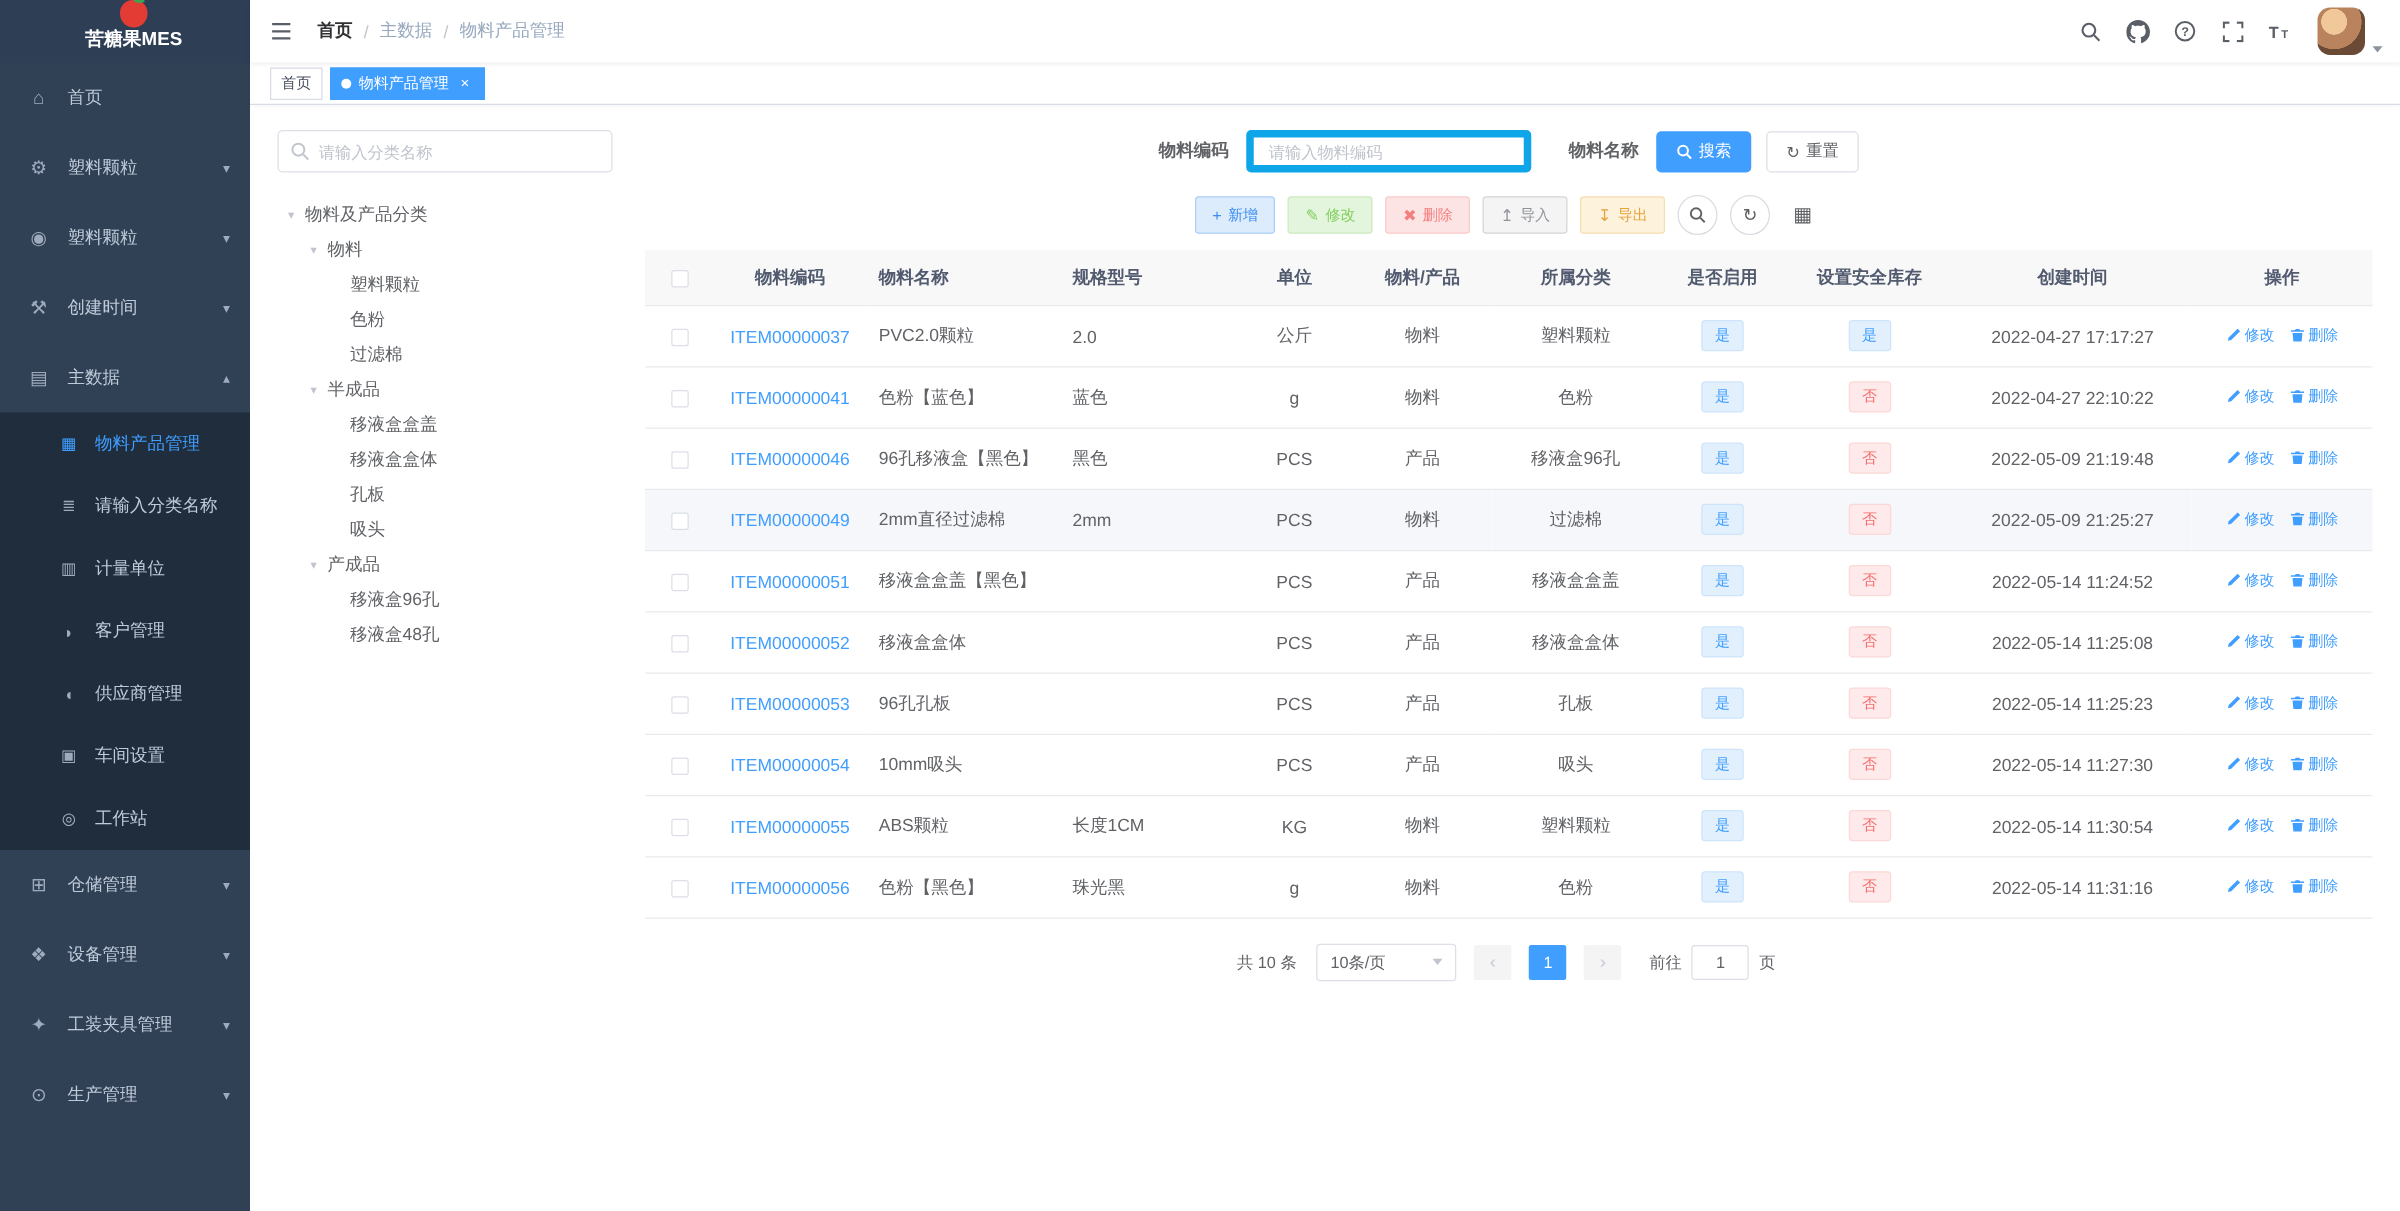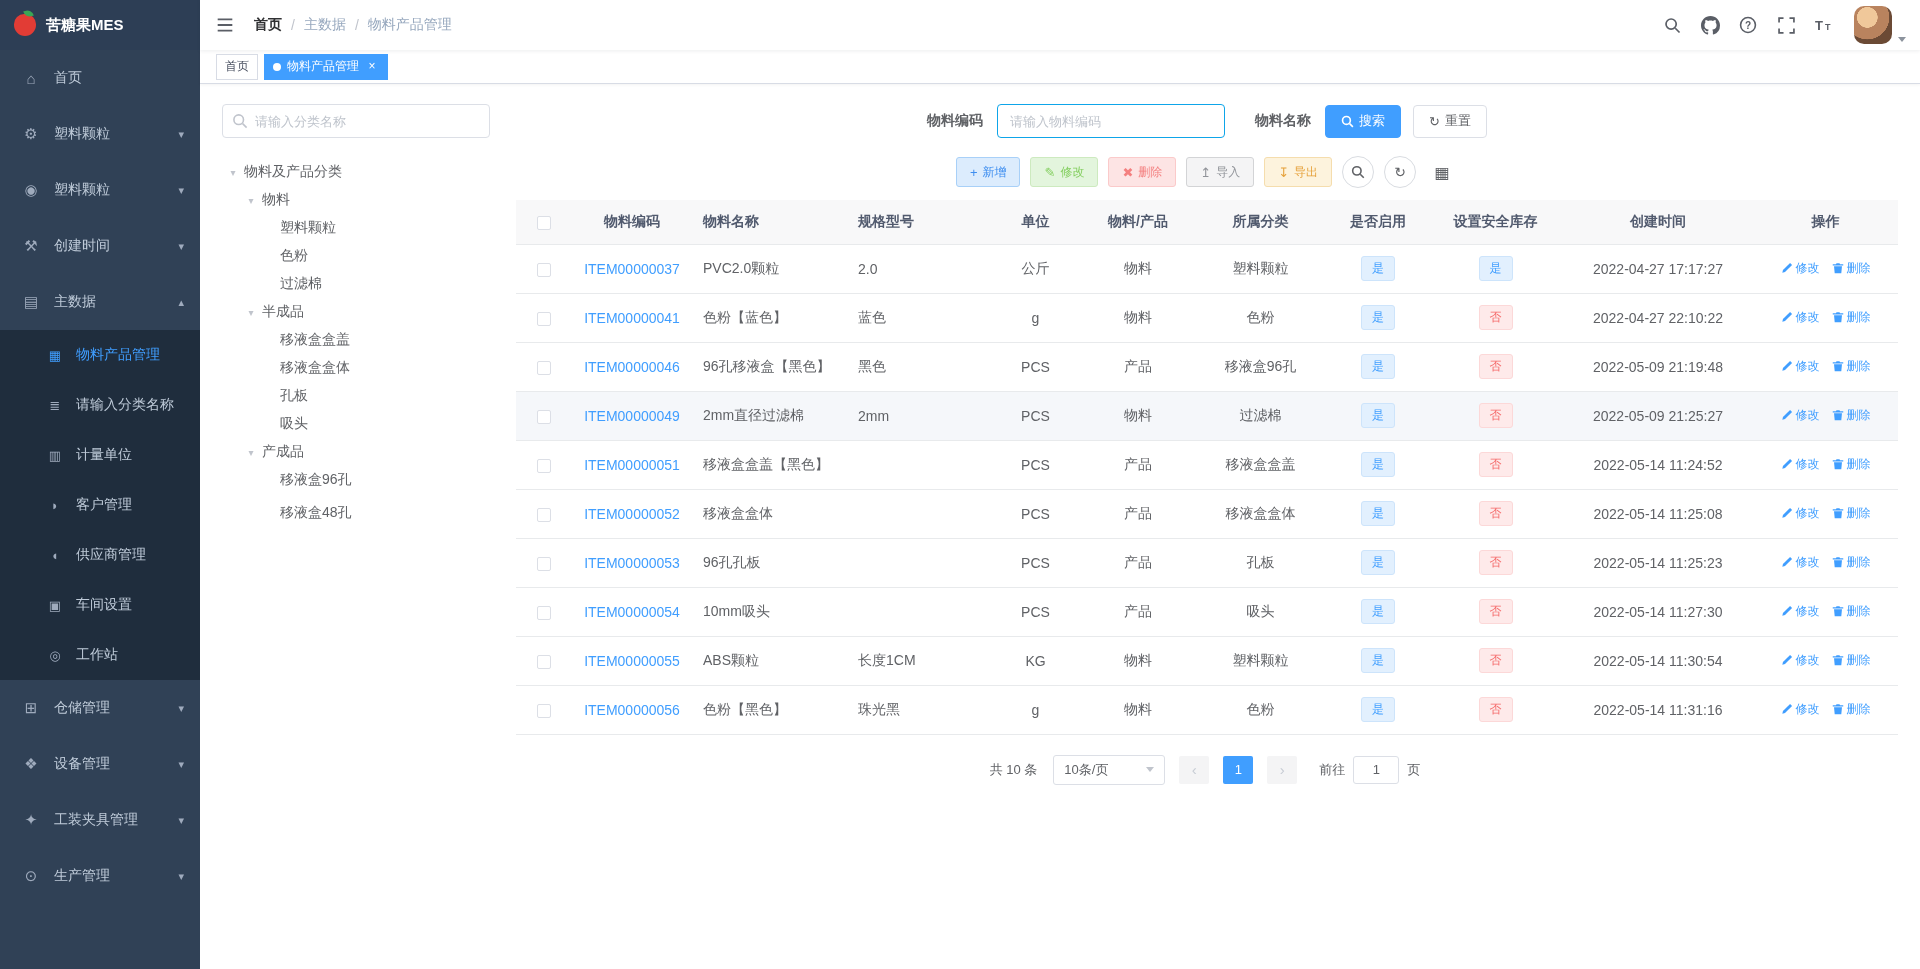--- a/index.html
+++ b/index.html
@@ -2,21 +2,21 @@
 <html><head>
 <meta charset="utf-8">
 <style>
   html,body{margin:0;padding:0;width:1920px;height:969px;overflow:hidden;
     font-family:"Liberation Sans","DejaVu Sans",sans-serif;color:#303133;background:#fff;}
   *{box-sizing:border-box;}
   .app{display:flex;width:1920px;height:969px;}
 
   
   .sidebar{width:200px;flex-shrink:0;background:#304156;height:100%;overflow:hidden;}
-  .logo{height:50px;display:flex;align-items:center;gap:10px;padding-left:14px;background:#2d3e55;cursor:pointer;}
+  .logo{height:50px;display:flex;align-items:center;gap:0;padding-left:14px;background:#2d3e55;cursor:pointer;flex-direction:column;}
   .logo-mark{width:22px;height:22px;background:#e23c35;border-radius:46% 46% 50% 50%;position:relative;flex-shrink:0;}
   .logo-mark::before{content:"";position:absolute;top:-4px;left:10px;width:9px;height:7px;background:#3aa655;border-radius:0 7px 0 7px;transform:rotate(-18deg);}
   .logo-title{color:#fff;font-weight:700;font-size:15px;white-space:nowrap;}
   .menu-item{height:56px;display:flex;align-items:center;padding:0 16px 0 20px;color:#bfcbd9;font-size:14px;cursor:pointer;}
   .micon{width:22px;margin-right:12px;font-size:15px;color:#9fabbd;text-align:center;flex-shrink:0;}
   .menu-label{flex:1;white-space:nowrap;}
   .arrow{font-size:11px;color:#9fabbd;}
   .submenu{background:#1f2d3d;}
   .submenu-item{height:50px;display:flex;align-items:center;padding-left:44px;color:#bfcbd9;font-size:14px;cursor:pointer;}
   .submenu-item .micon{margin-right:10px;font-size:13px;}
@@ -50,21 +50,21 @@
   .search-box{position:relative;margin-bottom:20px;}
   .search-box input{width:100%;height:34px;border:1px solid #dcdfe6;border-radius:4px;padding:0 10px 0 32px;font-size:13px;color:#606266;outline:none;background:#fff;}
   input::placeholder{color:#bfc4cc;}
   .search-box .sicon{position:absolute;left:10px;top:9px;width:16px;height:16px;color:#c0c4cc;}
   .tree-node{height:28px;display:flex;align-items:center;font-size:14px;color:#606266;cursor:pointer;white-space:nowrap;}
   .tree-caret{width:22px;font-size:10px;color:#c0c4cc;text-align:center;flex-shrink:0;}
 
   .table-panel{flex:1;min-width:0;display:flex;flex-direction:column;align-items:center;}
   .filter-row{display:flex;align-items:center;margin-bottom:18px;}
   .f-label{font-size:14px;font-weight:700;color:#606266;margin-right:14px;white-space:nowrap;}
-  .f-input{width:228px;height:34px;border:1px solid #0ea5e9;border-radius:4px;padding:0 12px;font-size:13px;color:#606266;margin-right:30px;outline:none;}
+  .f-input{width:228px;height:34px;border:6px solid #0ea5e9;border-radius:4px;padding:0 12px;font-size:13px;color:#606266;margin-right:30px;outline:none;}
   .btn{display:inline-flex;align-items:center;gap:5px;border-radius:4px;cursor:pointer;font-size:13px;justify-content:center;white-space:nowrap;}
   .btn-search{height:33px;padding:0 15px;background:#409eff;border:1px solid #409eff;color:#fff;margin-right:12px;}
   .btn-reset{height:33px;padding:0 15px;background:#fff;border:1px solid #dcdfe6;color:#606266;}
   .bicon{font-size:13px;line-height:1;}
 
   .toolbar-row{display:flex;align-items:center;margin-bottom:12px;}
   .tbtn{height:30px;padding:0 13px;border-radius:3px;font-size:12px;display:inline-flex;align-items:center;gap:5px;margin-right:10px;cursor:pointer;border:1px solid;white-space:nowrap;}
   .tbtn-add{background:#dcecfd;border-color:#a8d0f8;color:#3e8ef0;}
   .tbtn-edit{background:#e3f5dd;border-color:#cdeabf;color:#85cf61;}
   .tbtn-delete{background:#fde4e4;border-color:#fbcaca;color:#f47f7f;}
@@ -297,21 +297,21 @@
               <span class="tree-label">吸头</span>
             </div>
             <div class="tree-node" style="padding-left: 18px;">
               <span class="tree-caret">▾</span>
               <span class="tree-label">产成品</span>
             </div>
             <div class="tree-node" style="padding-left: 36px;">
               <span class="tree-caret"></span>
               <span class="tree-label">移液盒96孔</span>
             </div>
-            <div class="tree-node" style="padding-left: 36px; align-items: flex-end;">
+            <div class="tree-node" style="padding-left: 36px;">
               <span class="tree-caret"></span>
               <span class="tree-label">移液盒48孔</span>
             </div>
           </div>
       </div>
 
       <div class="table-panel">
 
         <div class="filter-row">
           <span class="f-label">物料编码</span>

